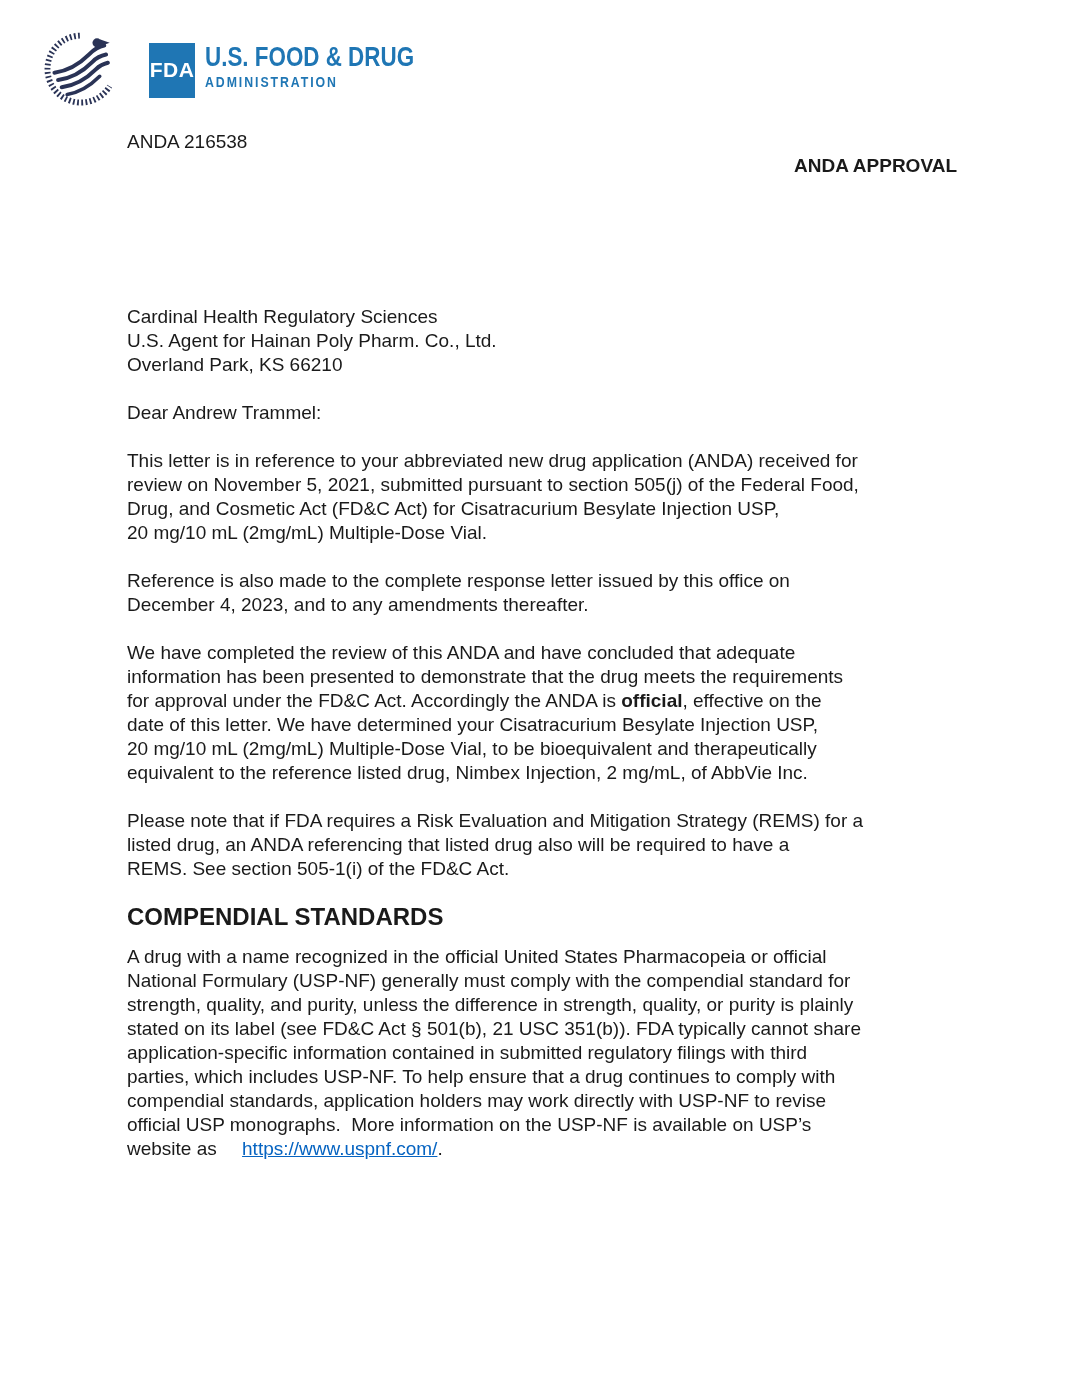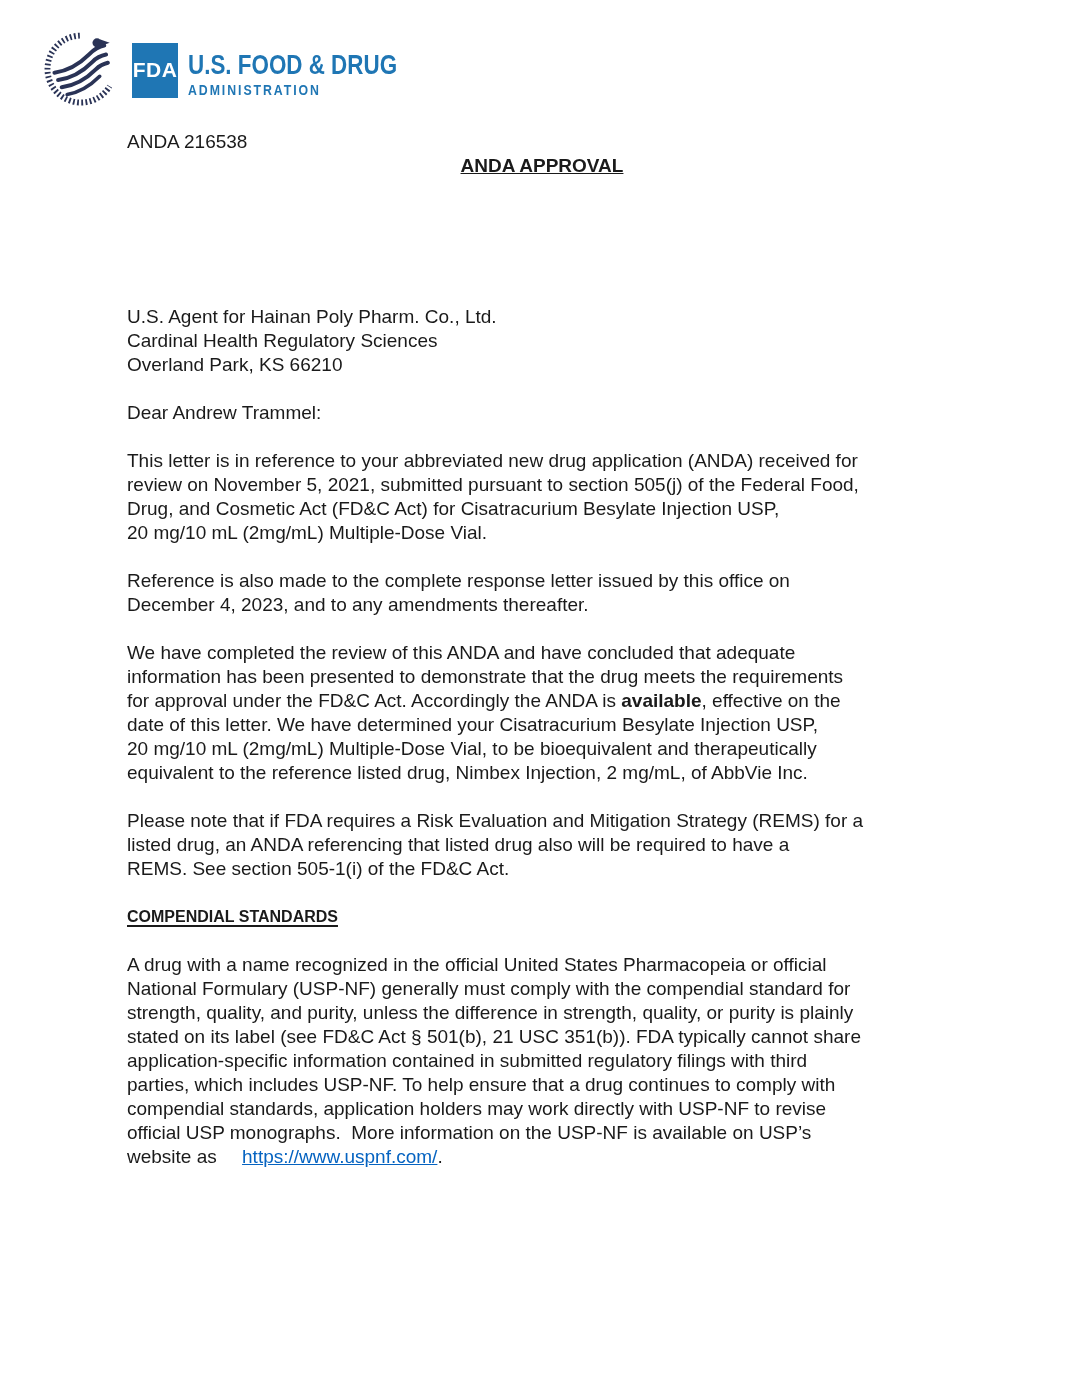--- a/index.html
+++ b/index.html
@@ -18,21 +18,21 @@
 
   
   .masthead {
     padding-top: 28px;
     margin-left: 40px;
     display: flex;
     align-items: center;
     height: 112px;
   }
   .hhs-seal { width: 76px; height: 82px; flex: 0 0 auto; }
-  .fda-lockup { display: flex; align-items: flex-end; margin-left: 8px; padding-left: 8px; }
+  .fda-lockup { display: flex; align-items: flex-start; margin-left: 25px; padding-left: 8px; }
   .fda-square {
     width: 46px; height: 55px;
     background: #1f76b4;
     color: #ffffff;
     display: flex; align-items: center; justify-content: center;
     font-weight: bold;
     font-size: 21px;
     letter-spacing: 0.5px;
   }
   .fda-words { margin-left: 10px; }
@@ -55,32 +55,31 @@
     transform: scaleX(0.88);
     transform-origin: left center;
     margin-top: 3px;
     white-space: nowrap;
   }
 
   
   .content { padding: 0 123px 0 127px; }
   .pre { white-space: pre-line; }
   .anda-number { margin-top: 18px; }
-  .approval-title { text-align: center; font-weight: bold; text-decoration: underline; }
+  .approval-title { text-align: right; font-weight: bold; }
   .address { margin-top: 127px; margin-bottom: 24px; }
   .attention-title { padding-left: 97px; }
   .salutation { margin: 0 0 24px 0; }
   .para { margin: 0 0 24px 0; }
   .section-heading {
-    font-size: 16px;
+    font-size: 24px;
     font-weight: bold;
-    text-decoration: underline;
     text-decoration-thickness: 2px;
     text-underline-offset: 3px;
-    margin: 0 0 24px 0;
+    margin: 0 0 16px 0;
   }
   .inline-link {
     color: #0563c1;
     text-decoration: underline;
     cursor: pointer;
     margin-left: 20px;
   }
 
   
   .letter-footer {
@@ -125,38 +124,38 @@
       </div>
     </div>
   </header>
 
   <main class="content">
 
     <div class="anda-number">ANDA 216538</div>
     <div class="approval-title">ANDA APPROVAL</div>
 
     <div class="address">
+      <div>Cardinal Health Regulatory Sciences</div>
       <div>U.S. Agent for Hainan Poly Pharm. Co., Ltd.</div>
-      <div>Cardinal Health Regulatory Sciences</div>
       <div>Overland Park, KS 66210</div>
     </div>
 
     <p class="salutation">Dear Andrew Trammel:</p>
 
     <p class="para pre">This letter is in reference to your abbreviated new drug application (ANDA) received for
 review on November 5, 2021, submitted pursuant to section 505(j) of the Federal Food,
 Drug, and Cosmetic Act (FD&amp;C Act) for Cisatracurium Besylate Injection USP,
 20 mg/10 mL (2mg/mL) Multiple-Dose Vial.</p>
 
     <p class="para pre">Reference is also made to the complete response letter issued by this office on
 December 4, 2023, and to any amendments thereafter.</p>
 
     <p class="para pre"><span>We have completed the review of this ANDA and have concluded that adequate
 information has been presented to demonstrate that the drug meets the requirements
-for approval under the FD&amp;C Act. Accordingly the ANDA is </span><strong>available</strong><span>, effective on the
+for approval under the FD&amp;C Act. Accordingly the ANDA is </span><strong>official</strong><span>, effective on the
 date of this letter. We have determined your Cisatracurium Besylate Injection USP,
 20 mg/10 mL (2mg/mL) Multiple-Dose Vial, to be bioequivalent and therapeutically
 equivalent to the reference listed drug, Nimbex Injection, 2 mg/mL, of AbbVie Inc.</span></p>
 
     <p class="para pre">Please note that if FDA requires a Risk Evaluation and Mitigation Strategy (REMS) for a
 listed drug, an ANDA referencing that listed drug also will be required to have a
 REMS. See section 505-1(i) of the FD&amp;C Act.</p>
 
     <h2 class="section-heading">COMPENDIAL STANDARDS</h2>
 

